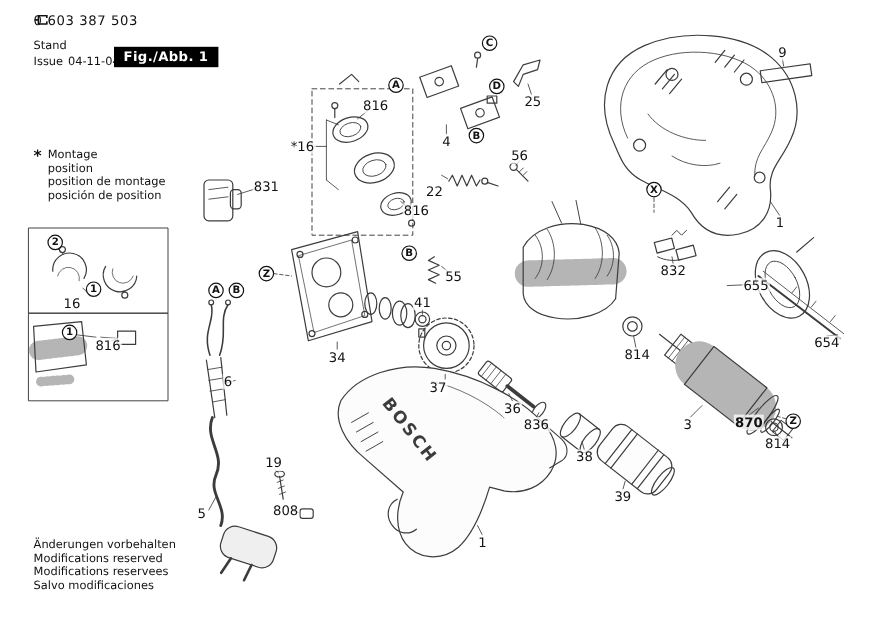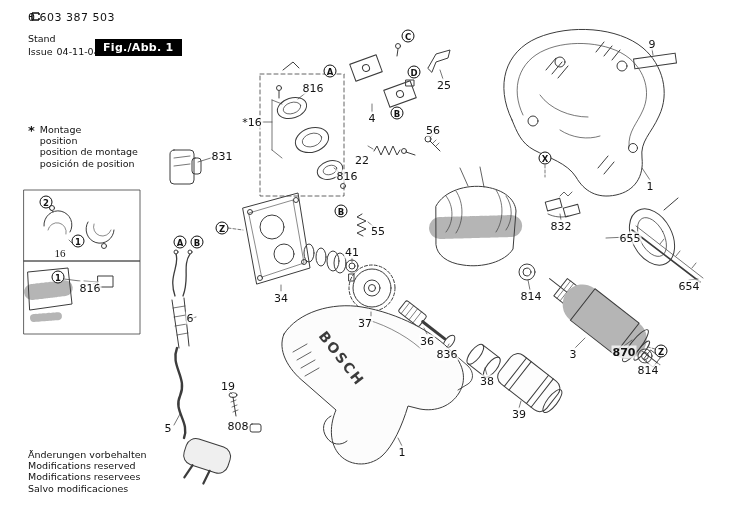--- a/index.html
+++ b/index.html
@@ -353,21 +353,21 @@
     <div>Modifications reserved</div>
     <div>Modifications reservees</div>
     <div>Salvo modificaciones</div>
   </div>
 
   <div id="callout-layer">
       <span class="plabel" style="left: 313px; top: 88px;">816</span>
       <span class="plabel" style="left: 252px; top: 122px;">*16</span>
       <span class="plabel" style="left: 222px; top: 156px;">831</span>
       <span class="plabel" style="left: 347px; top: 176px;">816</span>
-      <span class="plabel" style="left: 60px; top: 253px; font-family: Liberation Serif, serif;">16</span>
+      <span class="plabel" style="left: 60px; top: 253px;">16</span>
       <span class="plabel" style="left: 90px; top: 288px;">816</span>
       <span class="plabel" style="left: 190px; top: 318px;">6</span>
       <span class="plabel" style="left: 168px; top: 428px;">5</span>
       <span class="plabel" style="left: 281px; top: 298px;">34</span>
       <span class="plabel" style="left: 365px; top: 323px;">37</span>
       <span class="plabel" style="left: 427px; top: 341px;">36</span>
       <span class="plabel" style="left: 447px; top: 354px;">836</span>
       <span class="plabel" style="left: 228px; top: 386px;">19</span>
       <span class="plabel" style="left: 238px; top: 426px;">808</span>
       <span class="plabel" style="left: 352px; top: 252px;">41</span>

